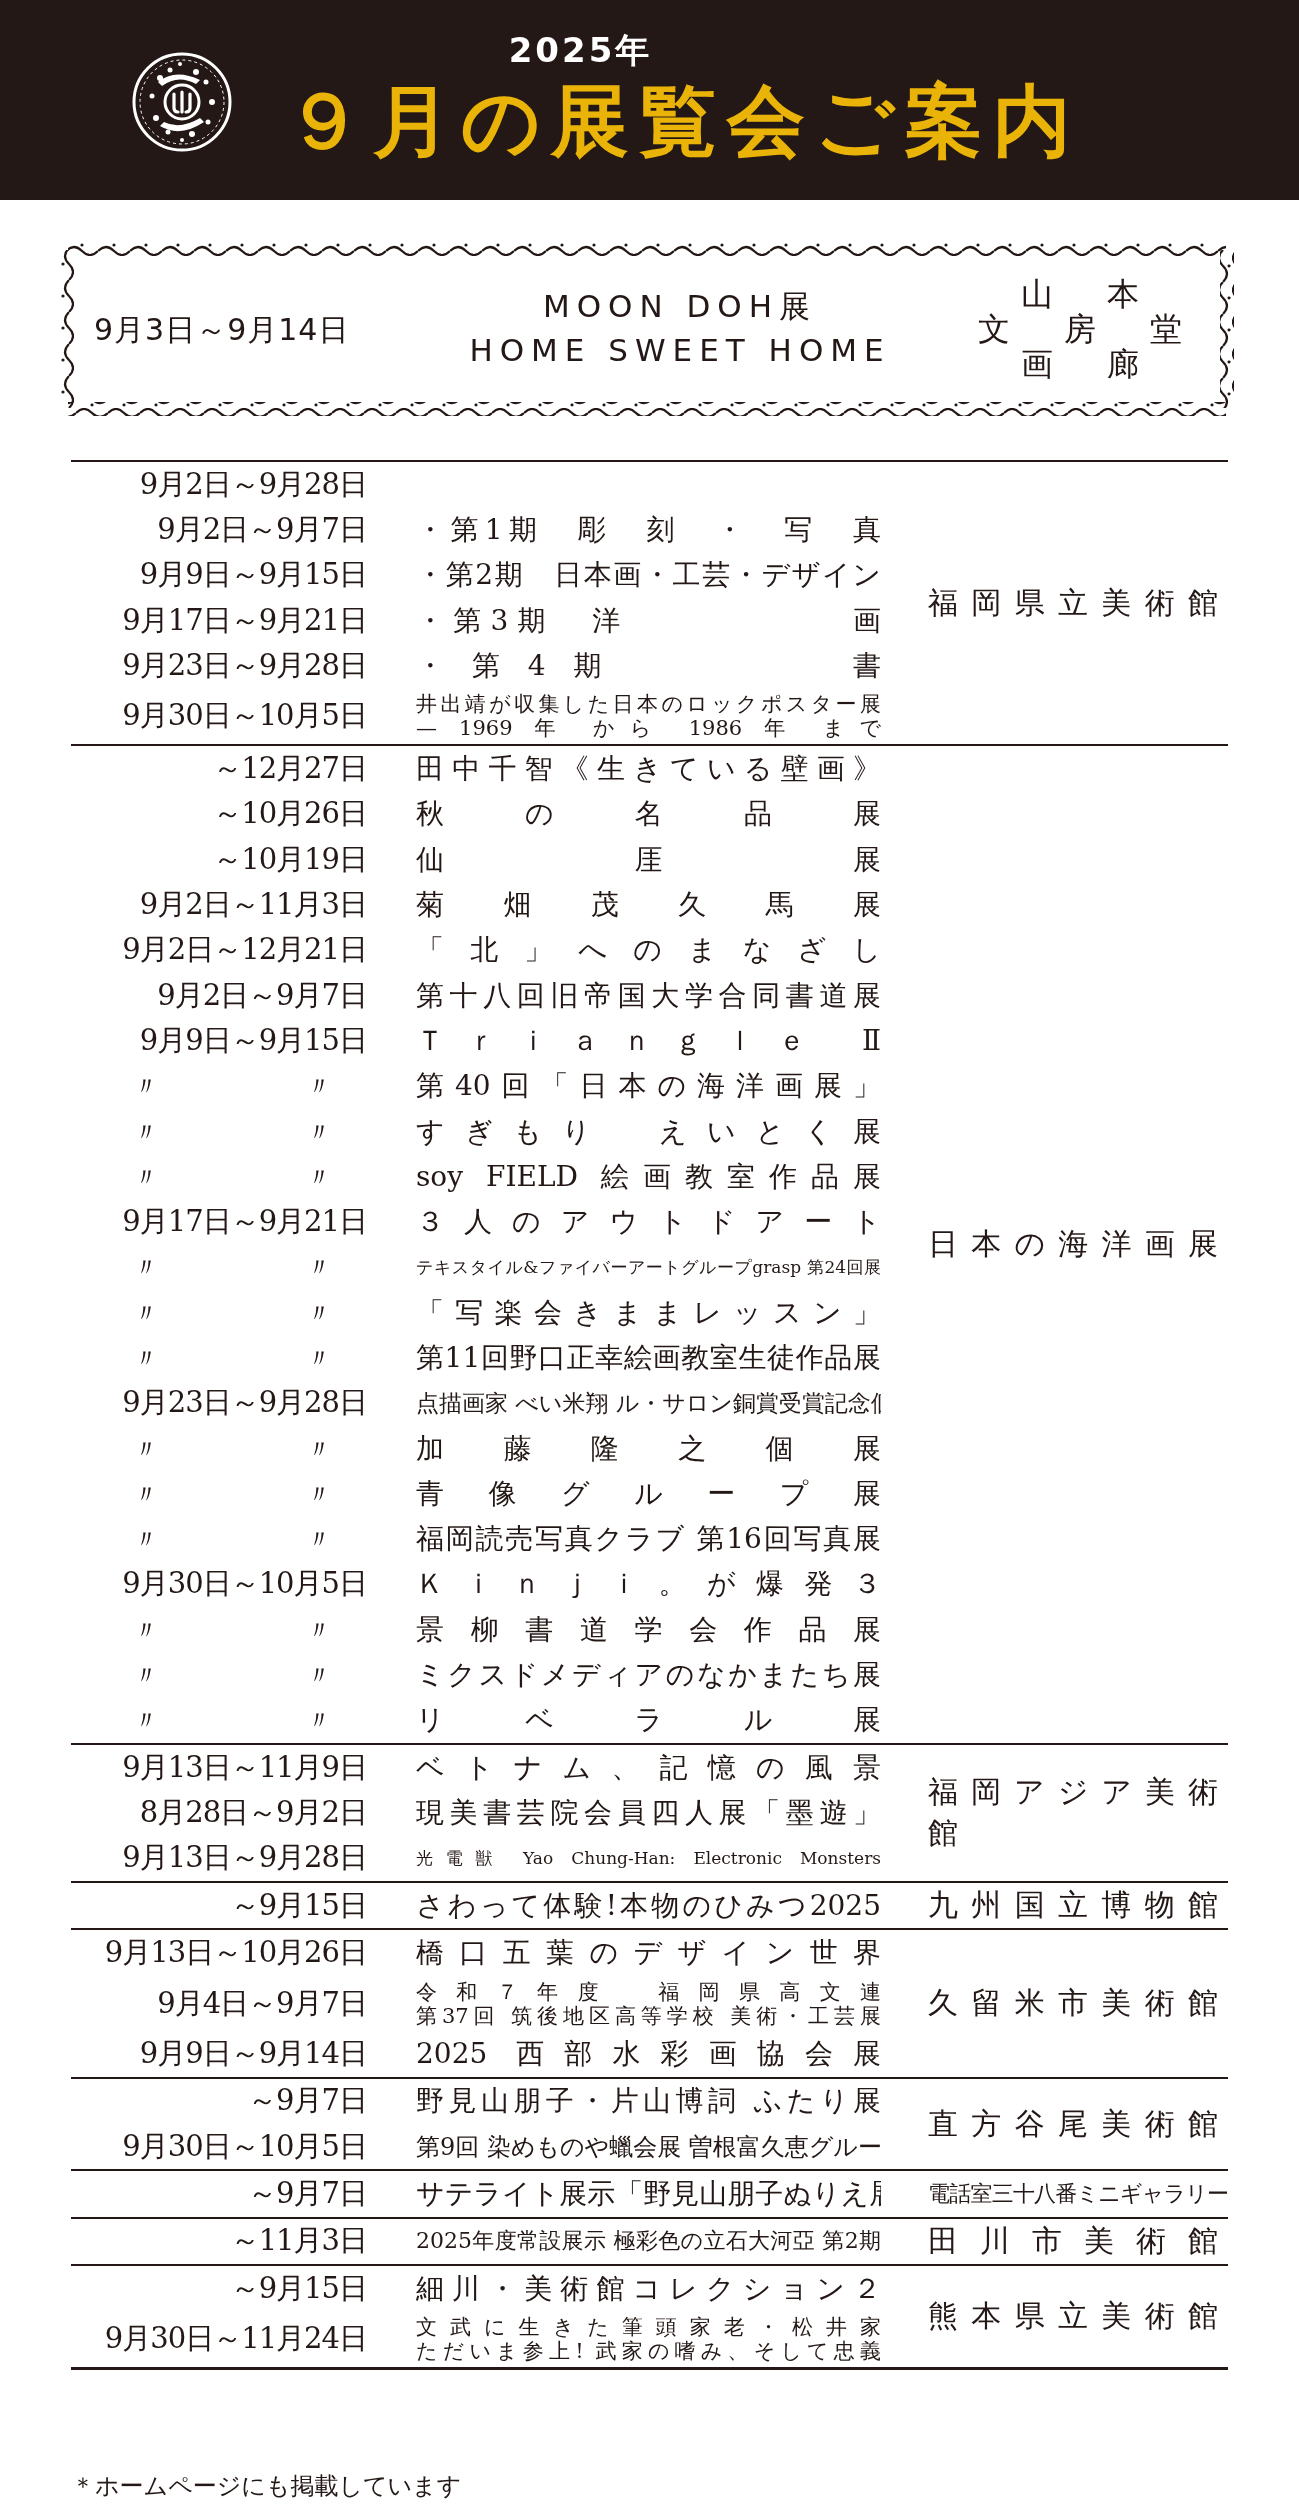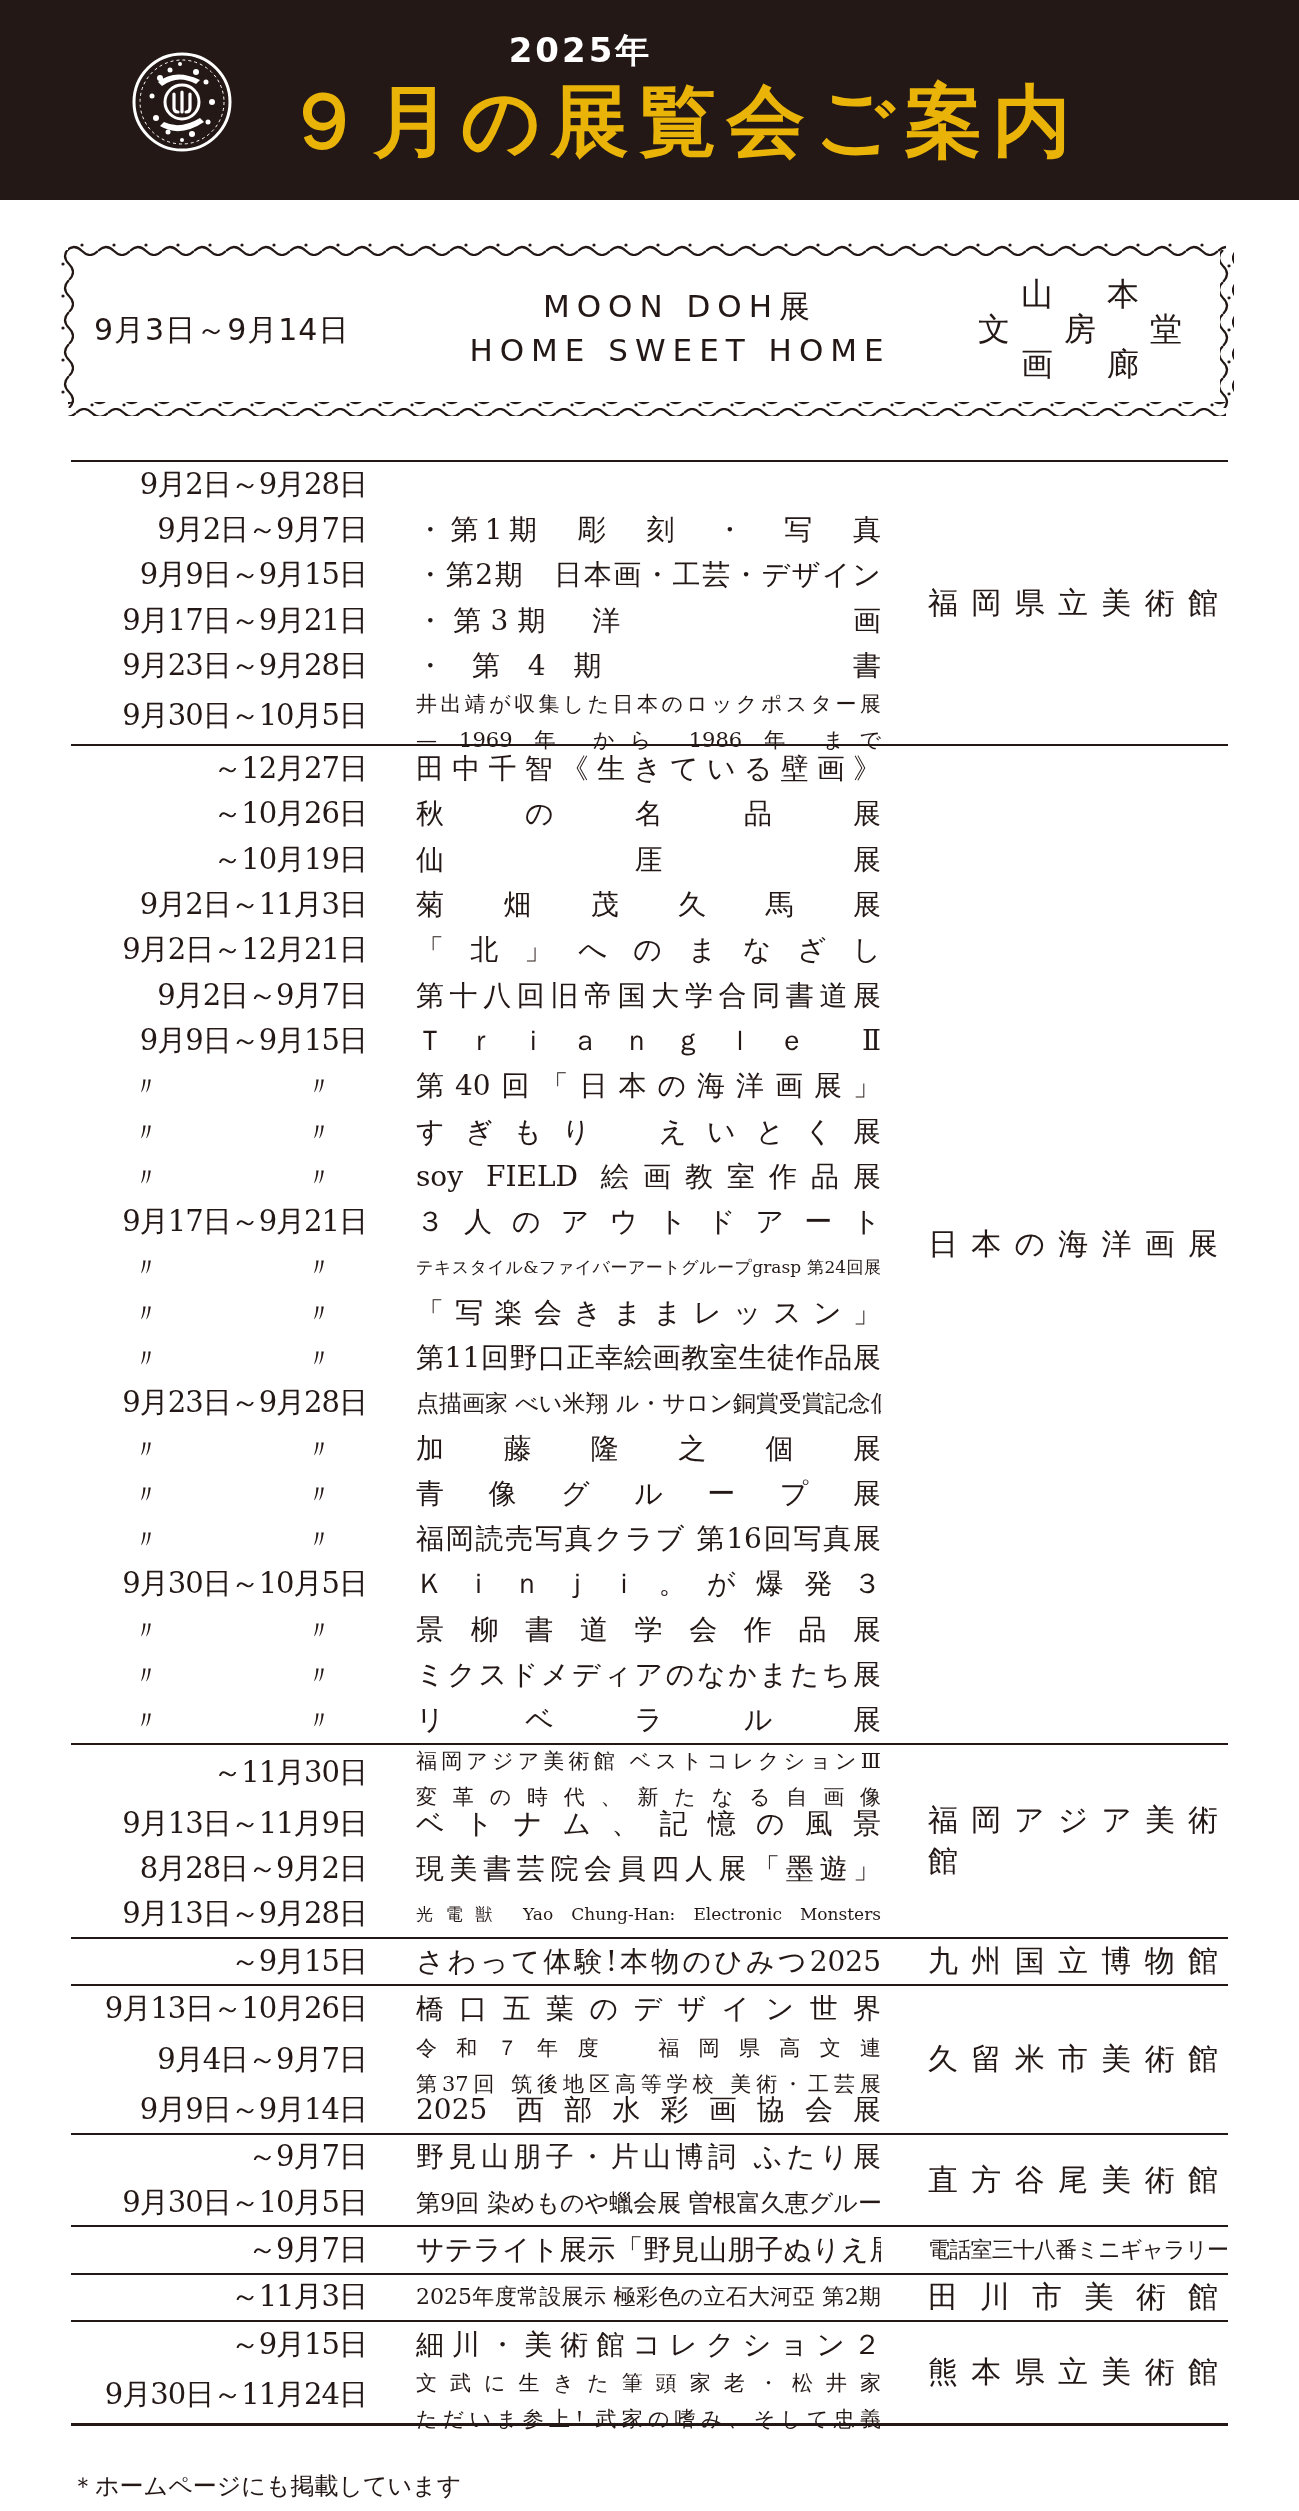--- a/index.html
+++ b/index.html
@@ -27,21 +27,21 @@
   .section { position: relative; border-top: 2px solid #231815; }
   .section.last { border-bottom: 3px solid #231815; }
   .row { position: relative; height: 45.3px; display: flex; align-items: center; }
   .row.tall { height: 56px; }
   .date { width: 296px; text-align: right; font-size: 29px; white-space: nowrap; letter-spacing: -1px; padding-right: 0; }
   .ditto-marks { width: 296px; position: relative; height: 100%; }
   .ditto-marks span { position: absolute; top: 50%; transform: translateY(-50%); font-size: 26px; }
   .title { position: absolute; left: 345px; width: 465px; font-size: 28px; white-space: nowrap; overflow: hidden;
            text-align: justify; text-align-last: justify; }
   .title.small { font-size: 21px; line-height: 24px; white-space: normal; }
-  .title.small div { text-align: justify; text-align-last: justify; margin-top: 12px; }
+  .title.small div { text-align: justify; text-align-last: justify; }
   .venue { position: absolute; right: 0; top: 0; bottom: 0; width: 300px; display: flex; align-items: center; justify-content: flex-end; }
   .venue span { font-size: 30px; letter-spacing: 10px; text-align: justify; text-align-last: justify; width: 300px; display: block; }
   .venue span.small { font-size: 22px; letter-spacing: -1px; }
 
   .footer { position: absolute; left: 71px; top: 2470px; font-size: 24px; font-family: "DejaVu Sans", sans-serif; }
 </style>
 </head>
 <body>
 
 <div class="header">
@@ -269,27 +269,20 @@
           <span style="left: 62px;">〃</span>
           <span style="left: 235px;">〃</span>
         </div>
         <div class="title">リ　ベ　ラ　ル　展</div>
       </div>
       <div class="venue">
         <span>日本の海洋画展</span>
       </div>
     </div>
     <div class="section">
-      <div class="row tall">
-        <div class="date">～11月30日</div>
-        <div class="title small">
-          <div>福岡アジア美術館 ベストコレクションⅢ</div>
-          <div>変革の時代、新たなる自画像</div>
-        </div>
-      </div>
       <div class="row">
         <div class="date">9月13日～11月9日</div>
         <div class="title">ベトナム、記憶の風景</div>
       </div>
       <div class="row">
         <div class="date">8月28日～9月2日</div>
         <div class="title">現美書芸院会員四人展「墨遊」</div>
       </div>
       <div class="row">
         <div class="date">9月13日～9月28日</div>

